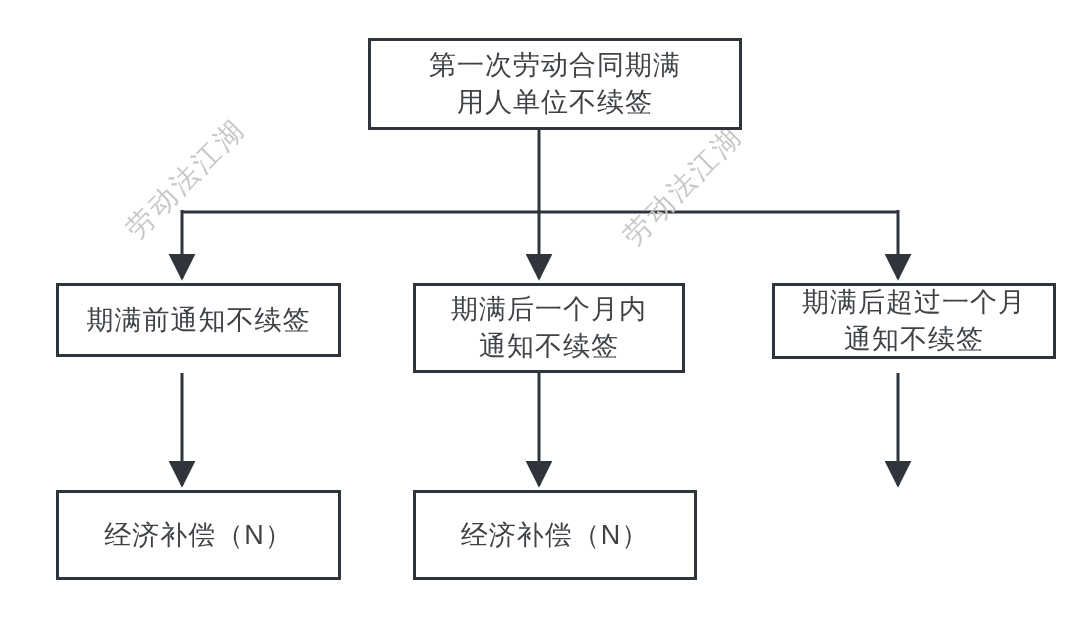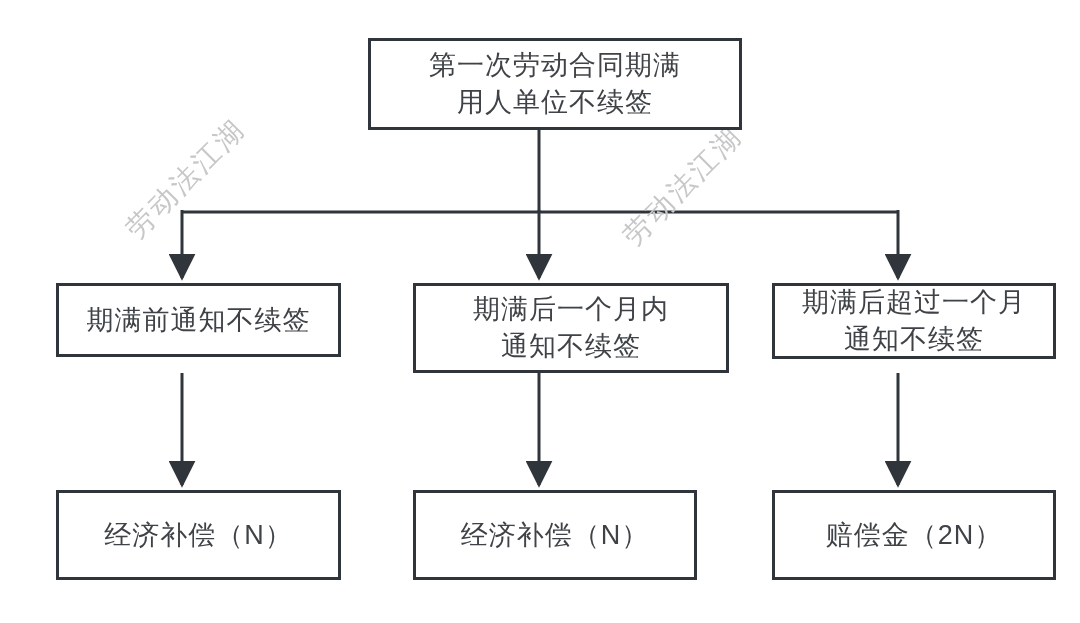--- a/index.html
+++ b/index.html
@@ -33,21 +33,21 @@
     text-align: center;
     color: #3f4347;
     font-size: 27px;
     line-height: 37px;
     white-space: pre-line;
     letter-spacing: 1px;
     margin-left: 16px;
   }
   .node-root   { left: 352px; top: 38px;  width: 374px; height: 92px; }
   .node-b1     { left: 40px;  top: 283px; width: 285px; height: 74px; }
-  .node-b2     { left: 397px; top: 283px; width: 316px; height: 90px; font-family: Liberation Serif, serif; }
+  .node-b2     { left: 397px; top: 283px; width: 272px; height: 90px; font-family: Liberation Serif, serif; }
   .node-b3     { left: 756px; top: 283px; width: 284px; height: 76px; }
   .node-c1     { left: 40px;  top: 490px; width: 285px; height: 90px; }
   .node-c2     { left: 397px; top: 490px; width: 284px; height: 90px; }
   .node-c3     { left: 756px; top: 490px; width: 284px; height: 90px; }
   .watermark {
     position: absolute;
     color: #c7c7c7;
     font-size: 28px;
     letter-spacing: 3px;
     white-space: nowrap;
@@ -94,15 +94,14 @@
   <div class="node node-b2">期满后一个月内
 通知不续签</div>
 
   <div class="node node-b3">期满后超过一个月
 通知不续签</div>
 
   <div class="node node-c1">经济补偿（N）</div>
 
   <div class="node node-c2">经济补偿（N）</div>
 
-  <div class="node node-c3">赔偿金（2N）</div>
 
 </div>
 
 </body></html>

